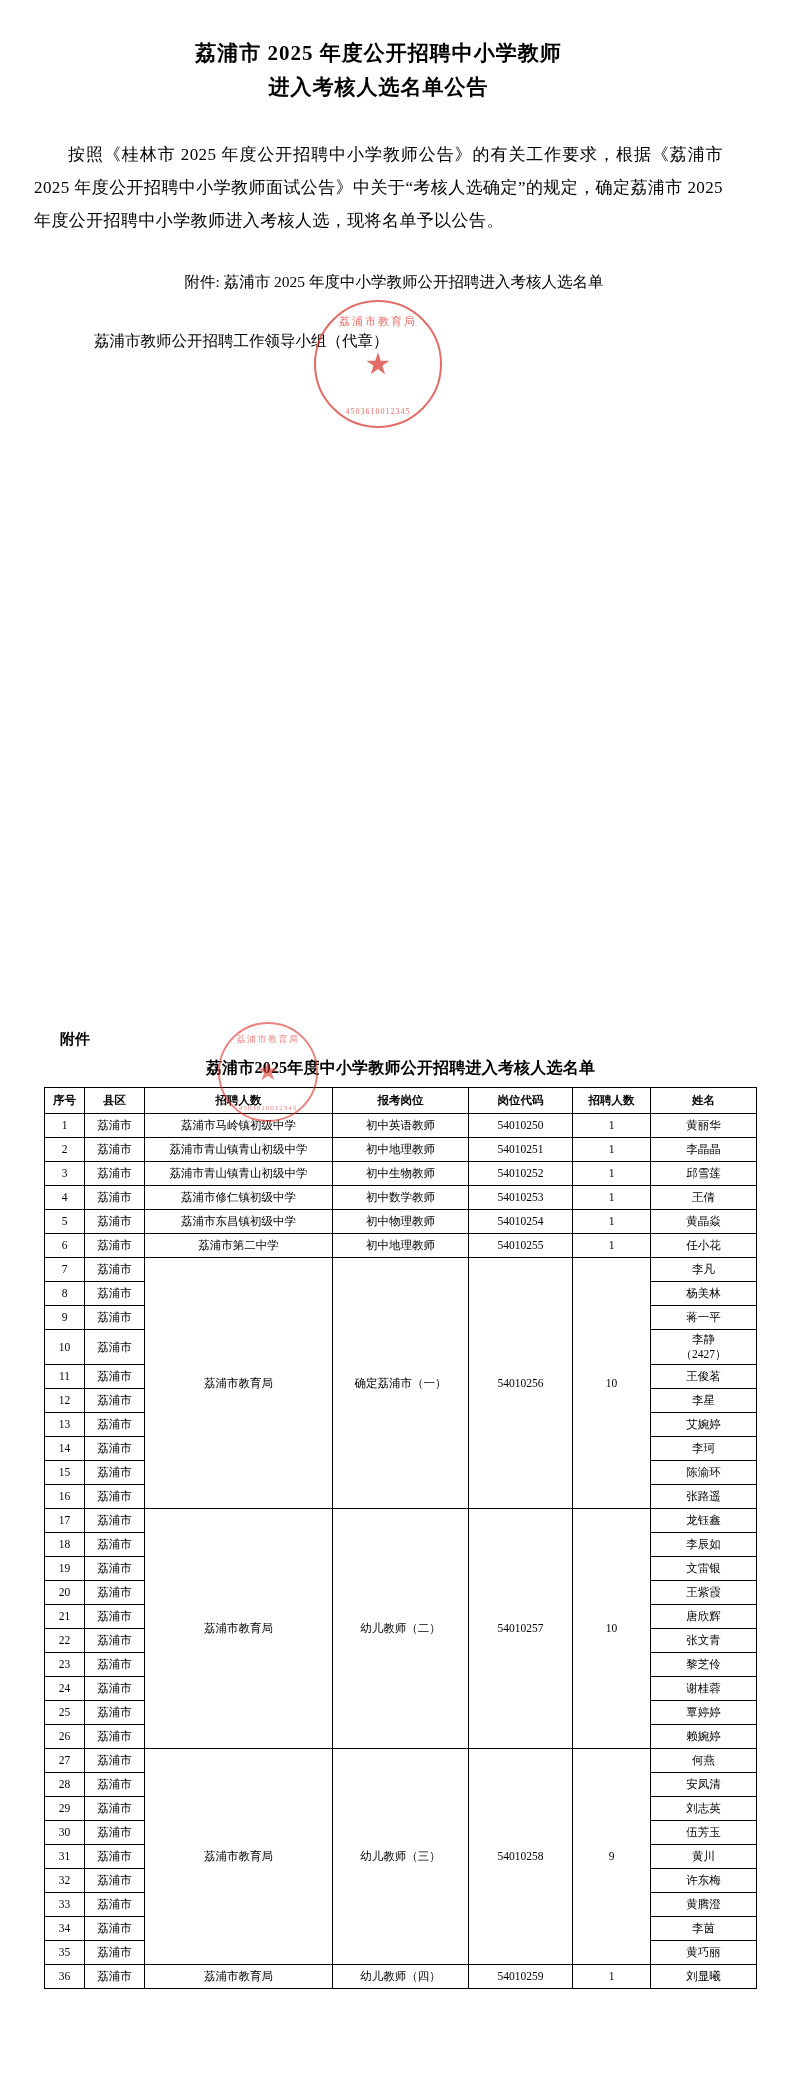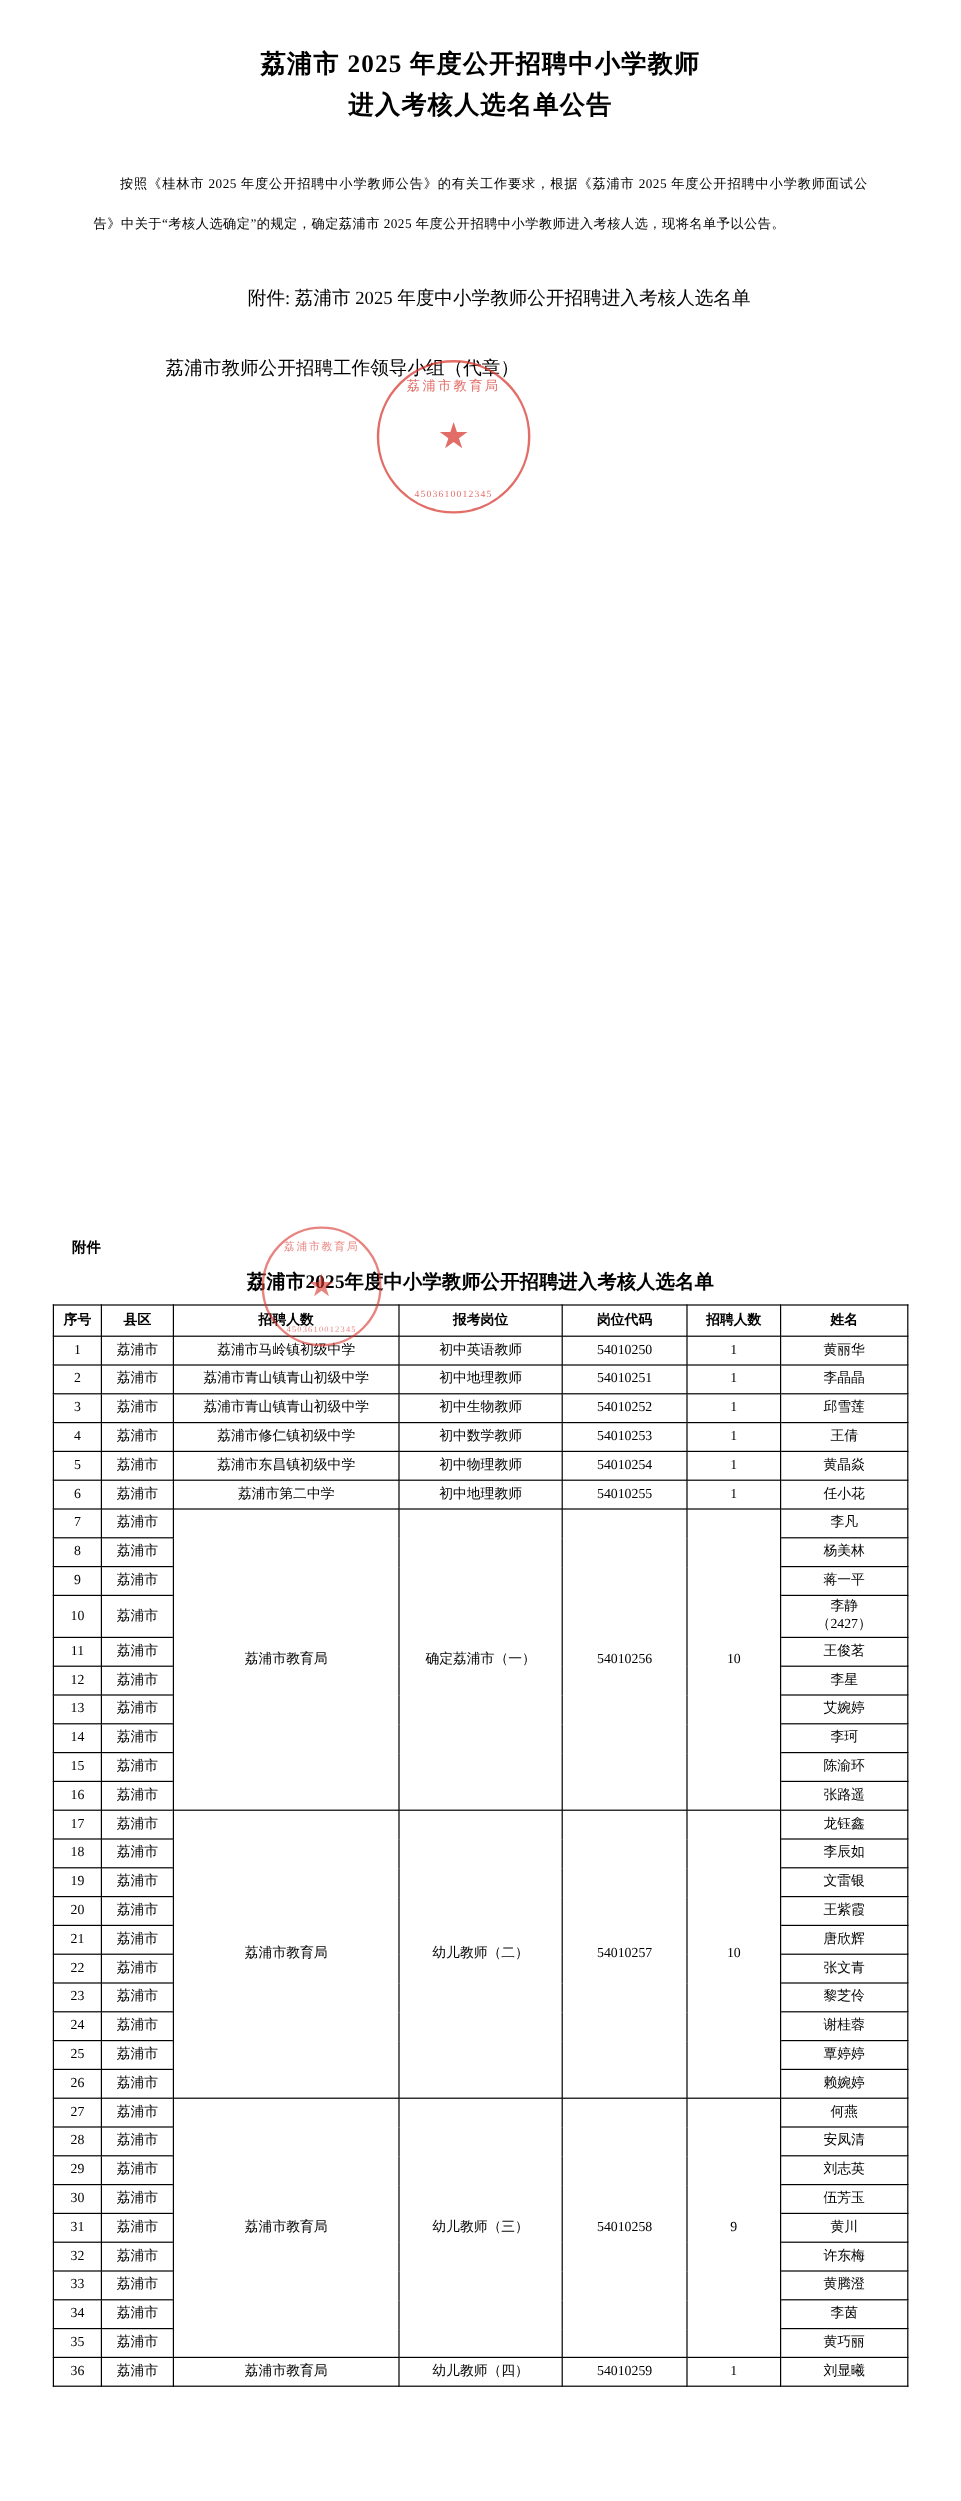--- a/index.html
+++ b/index.html
@@ -17,36 +17,36 @@
   .page {
     width: 801px;
     min-height: 2084px;
     position: relative;
     box-sizing: border-box;
     padding: 0;
   }
 
   
   .notice {
-    padding: 36px 78px 0 78px;
+    padding: 36px 78px 0 34px;
     position: relative;
   }
   .notice-title {
     text-align: center;
     font-size: 21px;
     font-weight: bold;
     line-height: 34px;
     letter-spacing: 1px;
     font-family: "Liberation Serif", "DejaVu Serif", serif;
   }
   .notice-title .line2 { display: block; }
 
   .notice-body {
     margin-top: 34px;
-    font-size: 11px;
+    font-size: 17px;
     line-height: 33px;
     text-align: justify;
     text-justify: inter-ideograph;
     letter-spacing: 0.4px;
   }
   .notice-body p {
     margin: 0;
     text-indent: 2em;
   }
   .attach-line {
@@ -109,21 +109,21 @@
   }
 
   
   .attachment {
     position: absolute;
     top: 1028px;
     left: 0;
     width: 801px;
   }
   .attach-label {
-    font-size: 12px;
+    font-size: 15px;
     font-weight: bold;
     margin-left: 60px;
     line-height: 22px;
   }
   .table-title {
     text-align: center;
     font-size: 16px;
     font-weight: bold;
     margin-top: 8px;
     letter-spacing: 0.2px;

